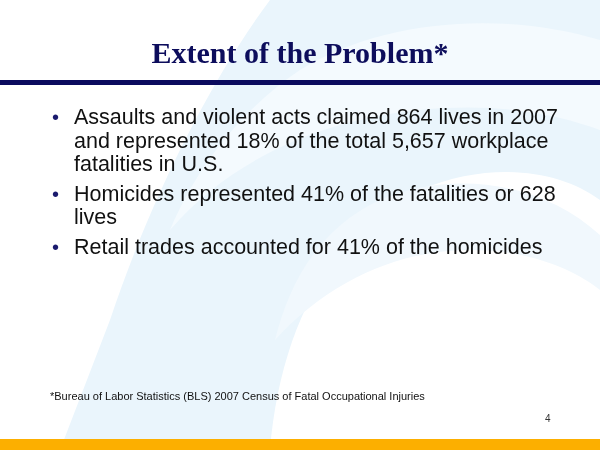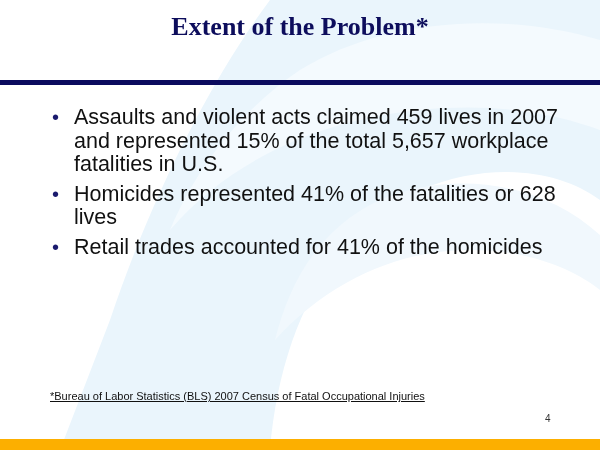--- a/index.html
+++ b/index.html
@@ -3,41 +3,41 @@
   <meta charset="utf-8">
   <style>
     html, body { margin: 0; padding: 0; }
     body { width: 600px; height: 450px; overflow: hidden; background: #ffffff; }
     .slide {
       position: relative; width: 600px; height: 450px; overflow: hidden;
       background: #ffffff;
     }
     .bg-swoosh { position: absolute; left: 0; top: 0; width: 600px; height: 450px; z-index: 0; }
     .title {
-      position: absolute; left: 0; top: 12px; width: 600px; text-align: center;
-      font-family: "Liberation Serif", serif; font-weight: bold; font-size: 26px;
+      position: absolute; left: 0; top: 36px; width: 600px; text-align: center;
+      font-family: "Liberation Serif", serif; font-weight: bold; font-size: 30px;
       color: #0d0d5c; z-index: 2; letter-spacing: 0px;
     }
     .title-rule {
       position: absolute; left: 0; top: 80px; width: 600px; height: 5px;
       background: #0b0b5e; z-index: 2;
     }
     .bullets {
       position: absolute; left: 50px; top: 106px; width: 520px; margin: 0; padding: 0;
       list-style: none; z-index: 2;
       font-family: "Liberation Sans", sans-serif; font-size: 21.5px; line-height: 23.5px;
       color: #111111;
     }
     .bullets li { position: relative; padding-left: 24px; margin-bottom: 6px; }
     .bullet-dot {
       position: absolute; left: 2px; top: 0px; color: #1a1a6e; font-size: 20px;
     }
     .footnote {
       position: absolute; left: 50px; top: 390px; z-index: 2;
-      font-family: "Liberation Sans", sans-serif; font-size: 11px; color: #111111; text-decoration: underline;
+      font-family: "Liberation Sans", sans-serif; font-size: 11px; color: #111111;
     }
     .page-number {
       position: absolute; left: 545px; top: 413px; z-index: 2;
       font-family: "Liberation Sans", sans-serif; font-size: 10px; color: #333333;
     }
     .bottom-bar {
       position: absolute; left: 0; top: 439px; width: 600px; height: 11px;
       background: #fcaf00; z-index: 2;
     }
   </style>
@@ -51,21 +51,21 @@
     <path d="M600,40 C500,10 380,20 300,70 C240,110 195,170 170,230 C230,160 320,120 420,110 C500,102 560,115 600,130 Z" fill="#f4fafe"></path>
     <path d="M600,235 C540,180 450,170 380,200 C320,228 290,280 275,340 C330,280 400,250 470,250 C530,250 575,270 600,290 Z" fill="#f1f8fd"></path>
   </svg>
 
   <div class="title">Extent of the Problem*</div>
   <div class="title-rule"></div>
 
   <ul class="bullets">
     <li>
       <span class="bullet-dot">•</span>
-      <span>Assaults and violent acts claimed 459 lives in 2007 and represented 15% of the total 5,657 workplace fatalities in U.S.</span>
+      <span>Assaults and violent acts claimed 864 lives in 2007 and represented 18% of the total 5,657 workplace fatalities in U.S.</span>
     </li>
     <li>
       <span class="bullet-dot">•</span>
       <span>Homicides represented 41% of the fatalities or 628 lives</span>
     </li>
     <li>
       <span class="bullet-dot">•</span>
       <span>Retail trades accounted for 41% of the homicides</span>
     </li>
   </ul>

